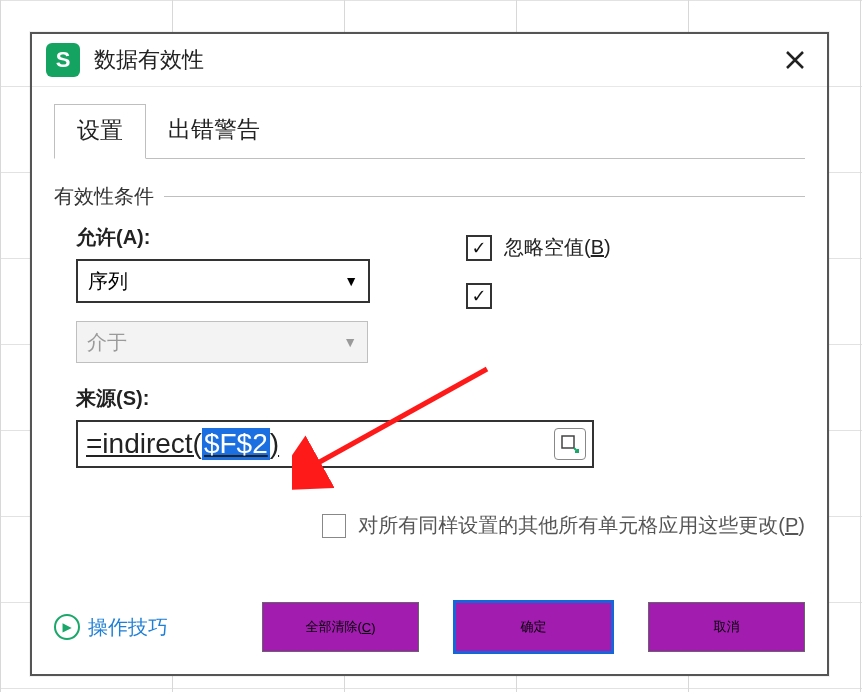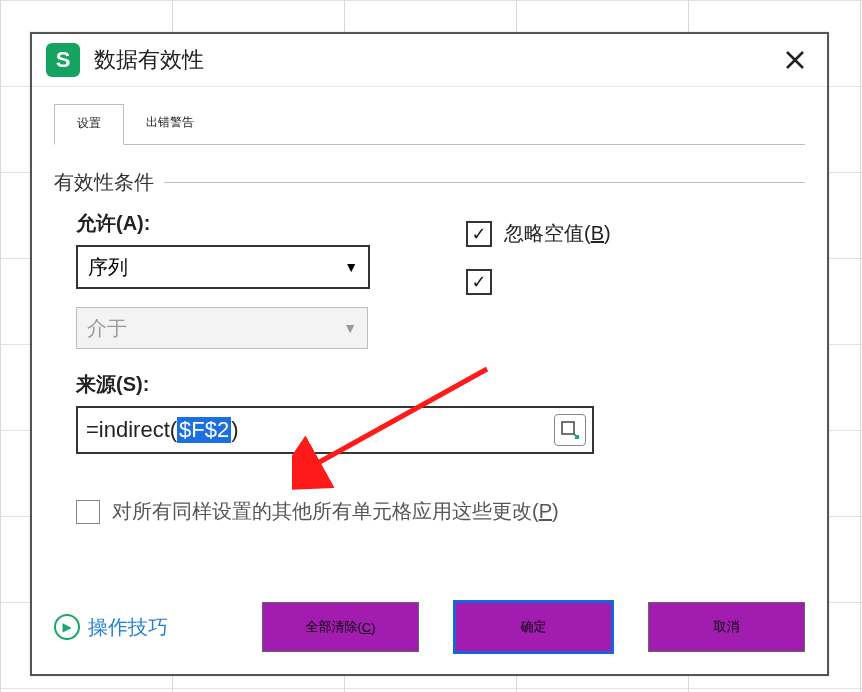--- a/index.html
+++ b/index.html
@@ -58,21 +58,21 @@
   }
   .body {
     padding: 16px 22px 0 22px;
   }
   .tabs {
     display:flex;
     border-bottom:1px solid #bfbfbf;
   }
   .tab {
     padding: 10px 22px 12px 22px;
-    font-size: 12px;
+    font-size: 23px;
     color:#222;
     cursor:pointer;
     position:relative;
     top:1px;
   }
   .tab.active {
     border:1px solid #bfbfbf;
     border-bottom:1px solid #fff;
     background:#fff;
   }
@@ -147,44 +147,45 @@
     margin-top:8px;
     width: 498px;
     height: 44px;
     border:2px solid #333;
     display:flex;
     align-items:center;
     padding:0 8px;
     position:relative;
   }
   .formula-text {
-    font-size:22px;
-    color:#222;
-    display:flex;
-    align-items:center;
+    font-size:28px;
+    color:#222;
+    display:flex;
+    align-items:center;
+    text-decoration:underline;
   }
   .formula-sel {
     background:#1b6fe0;
     color:#fff;
     padding:0 2px;
   }
   .range-btn {
     position:absolute;
     right:6px;
     top:6px;
     width:30px;height:30px;
     border:1px solid #888;
     border-radius:4px;
     display:flex;align-items:center;justify-content:center;
   }
   .apply-row {
     margin-top: 44px;
     padding-left:22px;
     display:flex;align-items:center;
-    font-size:20px;color:#555;
+    font-size:20px;color:#555;justify-content:flex-end;
   }
   .footer {
     position:absolute;
     left:22px; right:22px; bottom:20px;
     display:flex;
     align-items:center;
   }
   .tips {
     display:flex;align-items:center;color:#1e7fd6;font-size:20px;cursor:pointer;
   }

